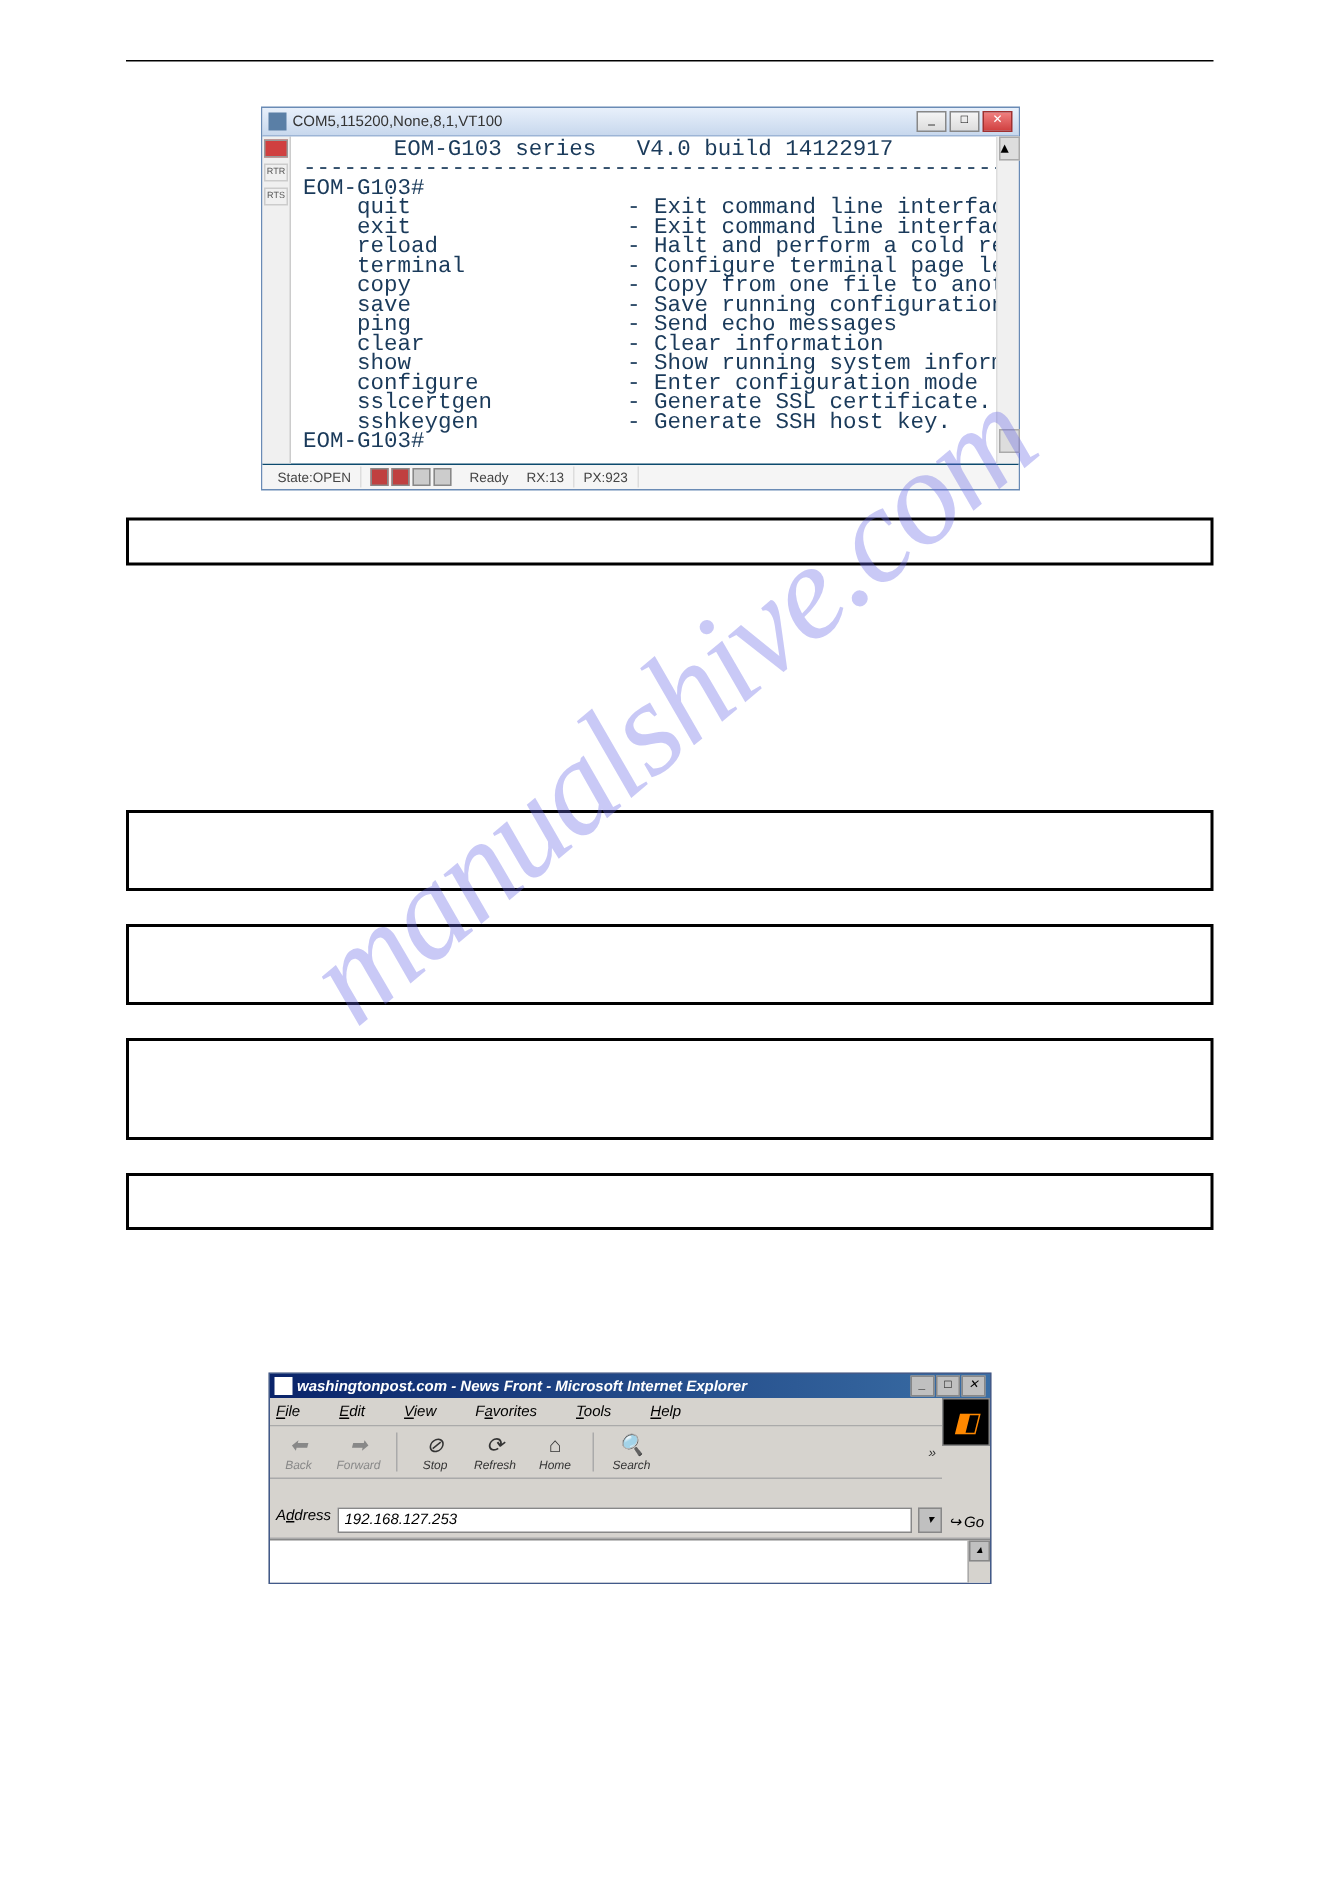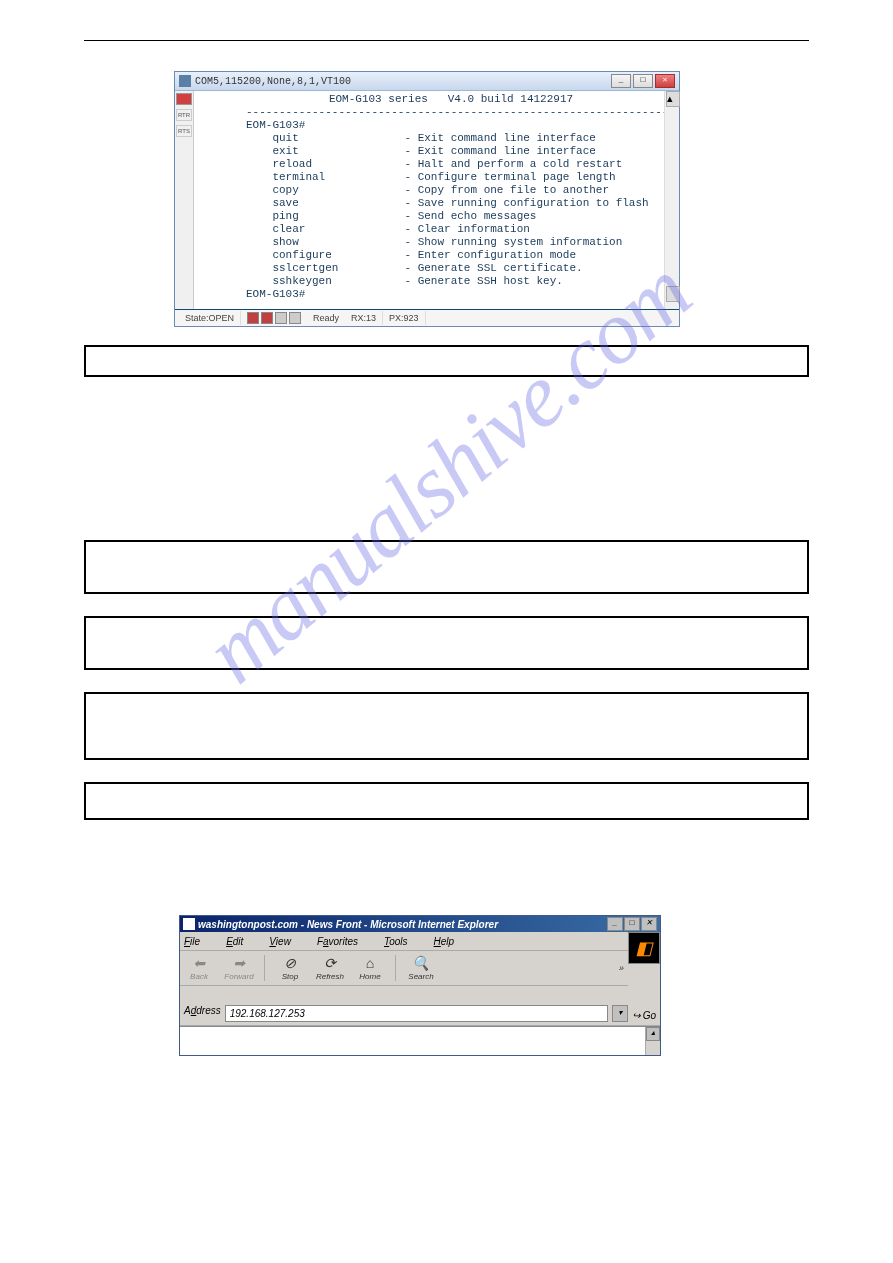--- a/index.html
+++ b/index.html
@@ -42,21 +42,20 @@
     box-shadow: 0 0 0 0;
   }
   .titlebar {
     height: 18px;
     background: linear-gradient(to bottom, #e8f0fb, #c8d8ed);
     border-bottom: 1px solid #9db5d6;
     display: flex;
     align-items: center;
     padding: 0 4px;
     position: relative;
-    font-family: Liberation Mono, monospace;
   }
   .titlebar-icon {
     width: 12px;
     height: 12px;
     margin-right: 4px;
     background: #5a7fa6;
   }
   .titlebar-text {
     font-size: 10px;
     color: #333;
@@ -105,28 +104,27 @@
     border: 1px solid #ccc;
     width: 14px;
     height: 10px;
     text-align: center;
     line-height: 10px;
     color: #555;
   }
   .terminal-content {
     flex: 1;
     font-family: "Courier New", monospace;
-    font-size: 11px;
+    font-size: 15px;
     color: #1a3a5a;
     padding: 2px 8px;
     white-space: pre;
     line-height: 13px;
     position: relative;
     overflow: hidden;
-    margin-left: 44px;
   }
   .scrollbar-right {
     width: 14px;
     background: #f0f0f0;
     border-left: 1px solid #ddd;
     position: relative;
   }
   .scroll-thumb-top {
     position: absolute;
     top: 0;

